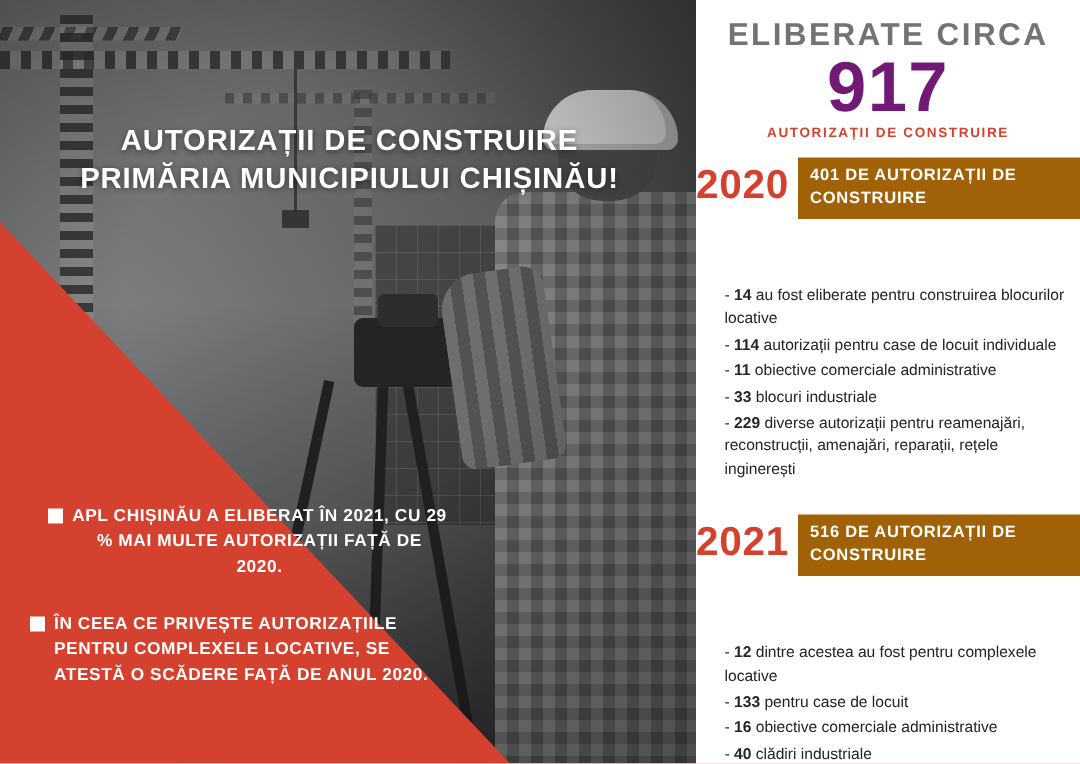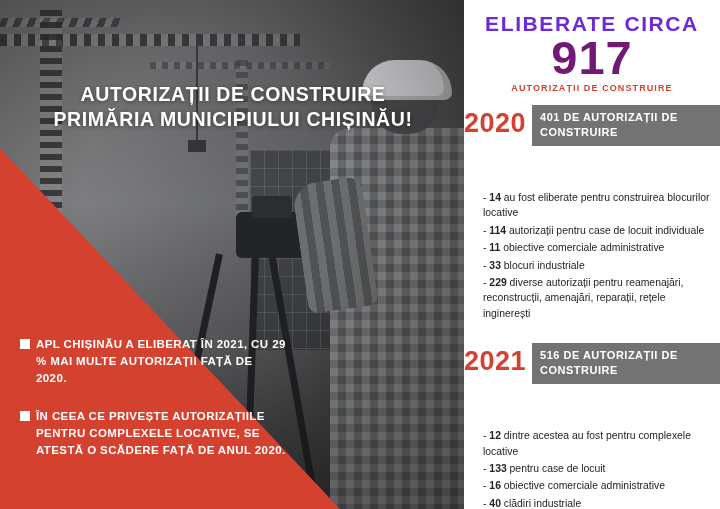--- a/index.html
+++ b/index.html
@@ -233,38 +233,38 @@
     letter-spacing: 0.4px;
   }
   .stmt .marker {
     position: absolute;
     left: -16px;
     top: 3px;
     width: 10px;
     height: 10px;
     background: #ffffff;
   }
-  .stmt.s1 { left: 36px; top: 336px; width: 250px; }
+  .stmt.s1 { left: 48px; top: 336px; width: 250px; text-align: center; }
   .stmt.s2 { left: 36px; top: 408px; width: 270px; }
 
   
   .right-panel {
     position: absolute;
     left: 464px;
     top: 0;
     width: 256px;
     height: 509px;
     background: #ffffff;
   }
   .total-block {
     text-align: center;
     padding-top: 12px;
   }
   .total-title {
-    color: #6d28d9;
+    color: #737373;
     font-weight: bold;
     font-size: 21px;
     letter-spacing: 1.6px;
   }
   .total-number {
     color: #701a75;
     font-weight: bold;
     font-size: 47px;
     line-height: 48px;
     letter-spacing: 1px;
@@ -288,21 +288,21 @@
   .year-label {
     color: #d4412f;
     font-weight: bold;
     font-size: 27px;
     line-height: 28px;
     letter-spacing: 0.5px;
     padding-right: 6px;
     padding-top: 4px;
   }
   .year-badge {
-    background: #737373;
+    background: #a16207;
     color: #ffffff;
     font-weight: bold;
     font-size: 11px;
     line-height: 15px;
     letter-spacing: 0.5px;
     padding: 5px 8px 6px 8px;
     flex: 1;
   }
   .bullets {
     padding: 6px 10px 0 19px;

